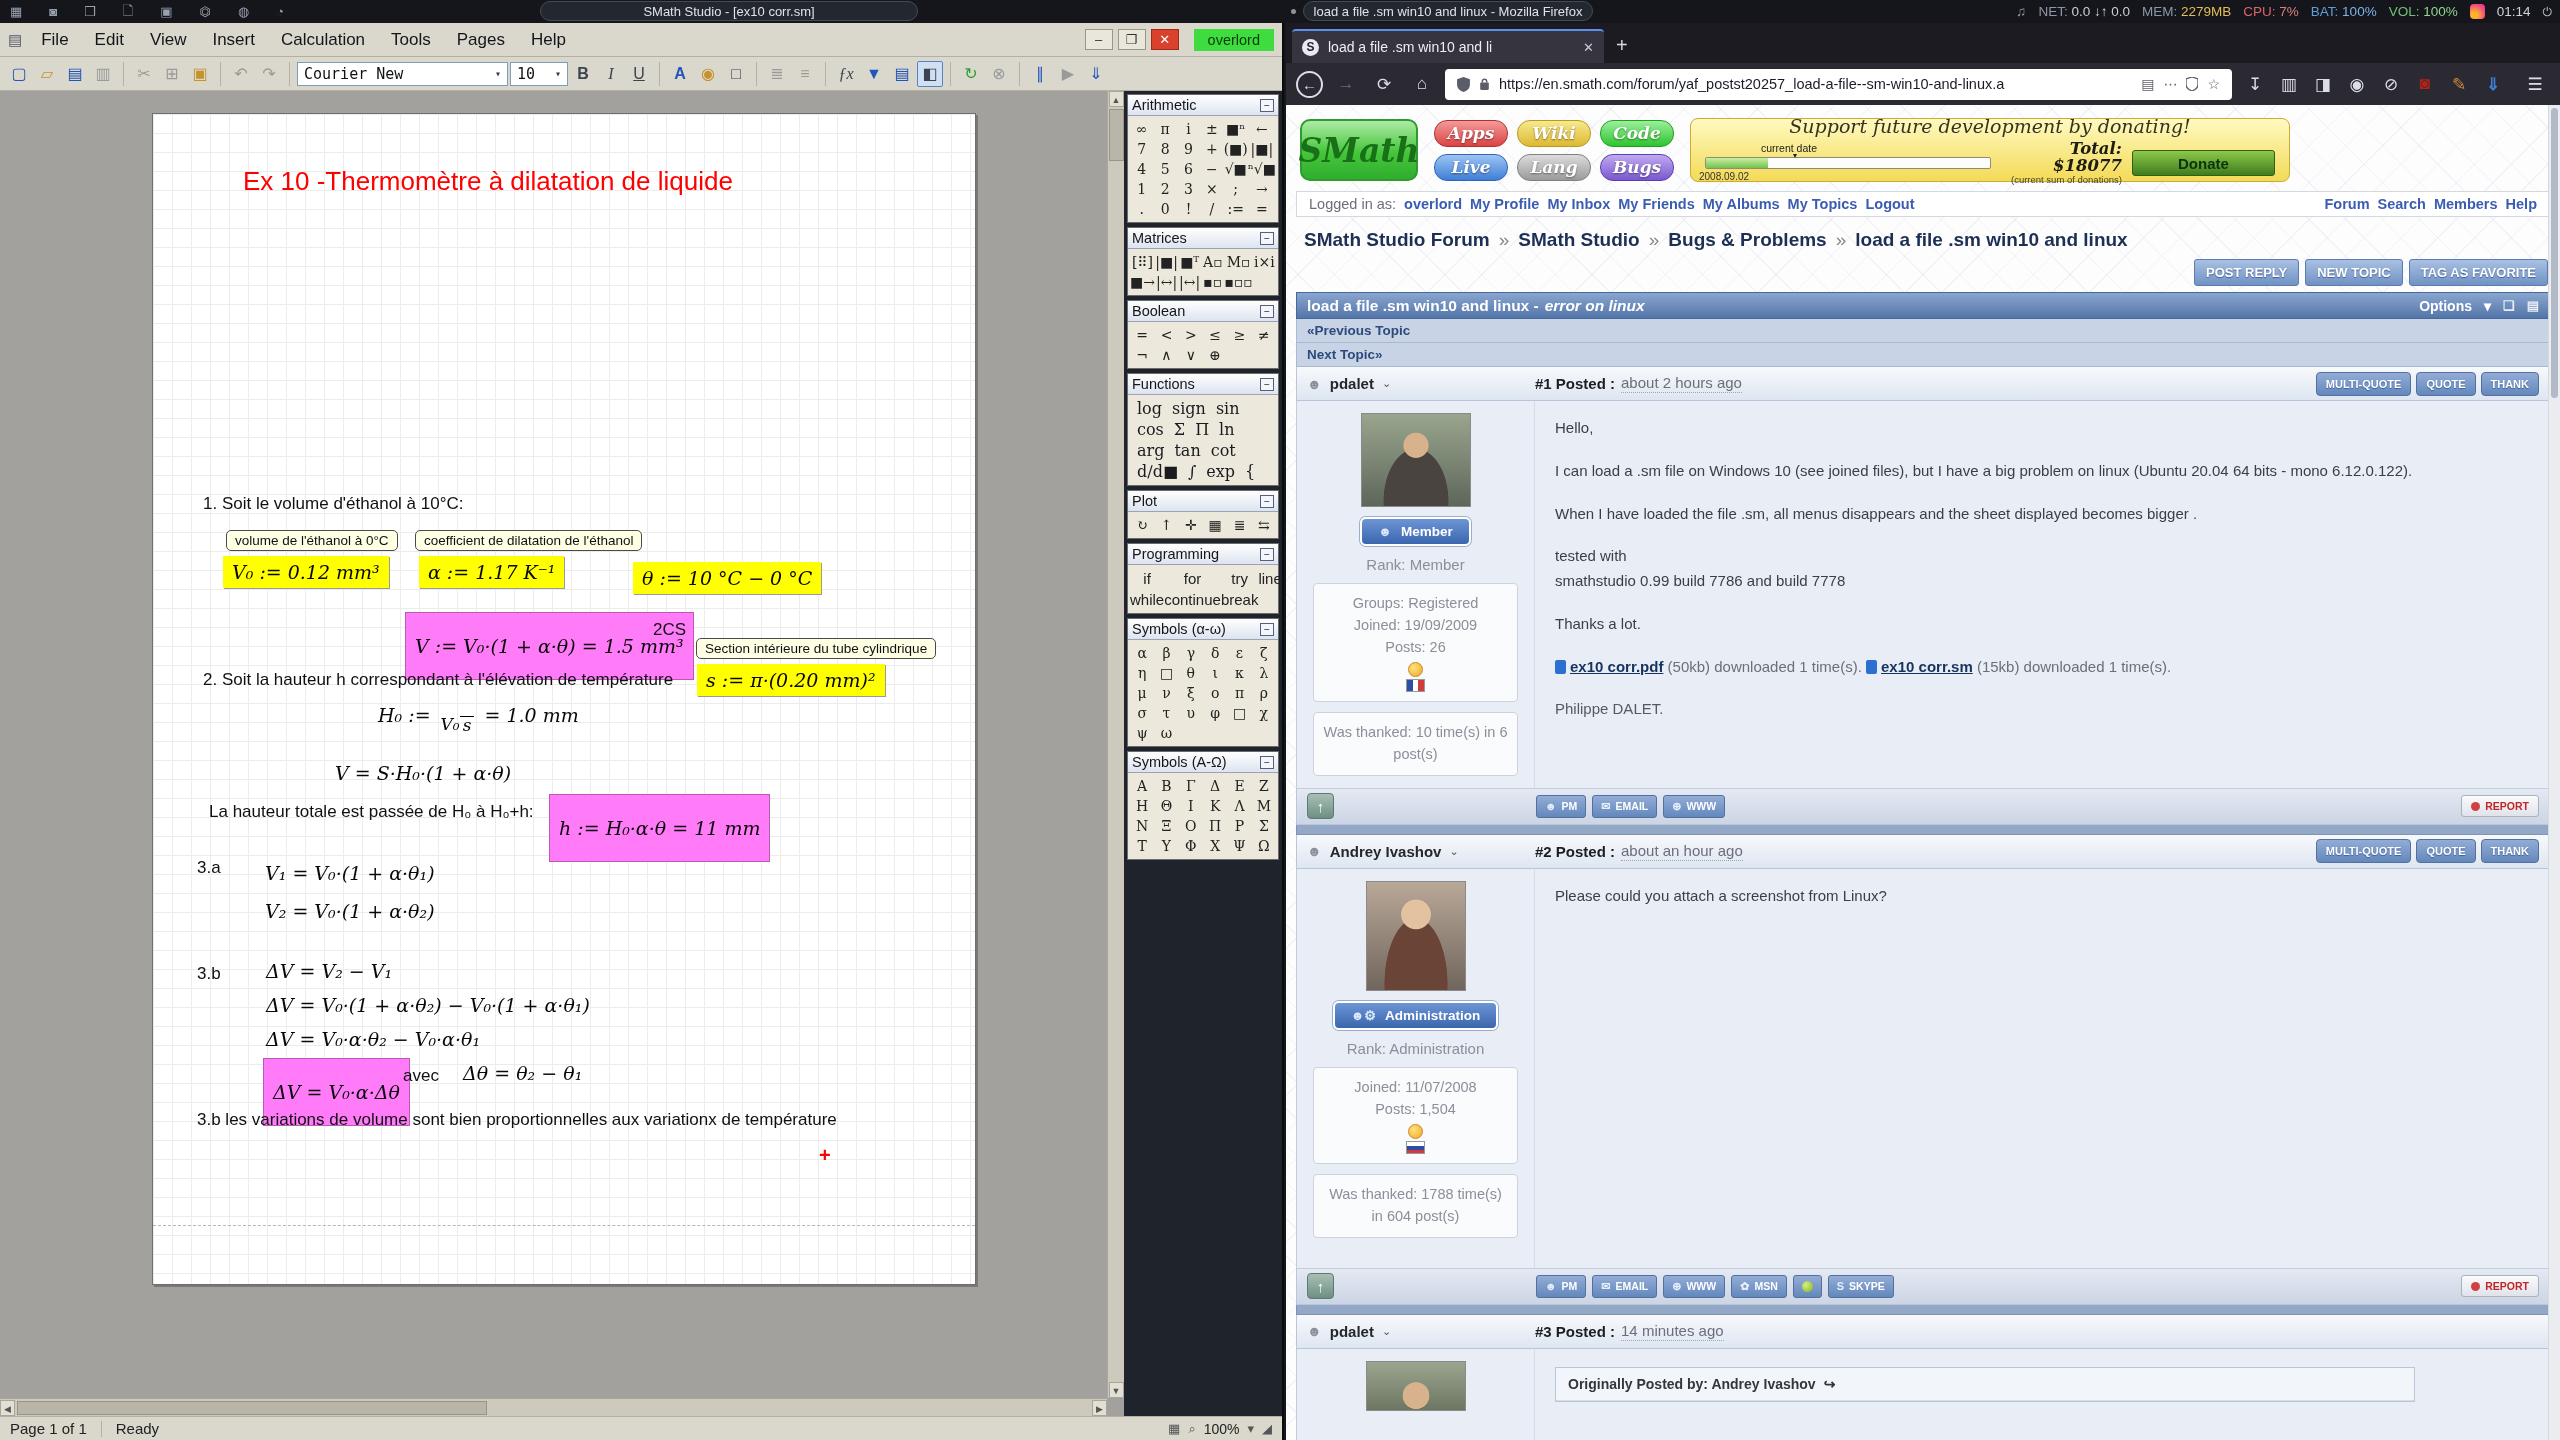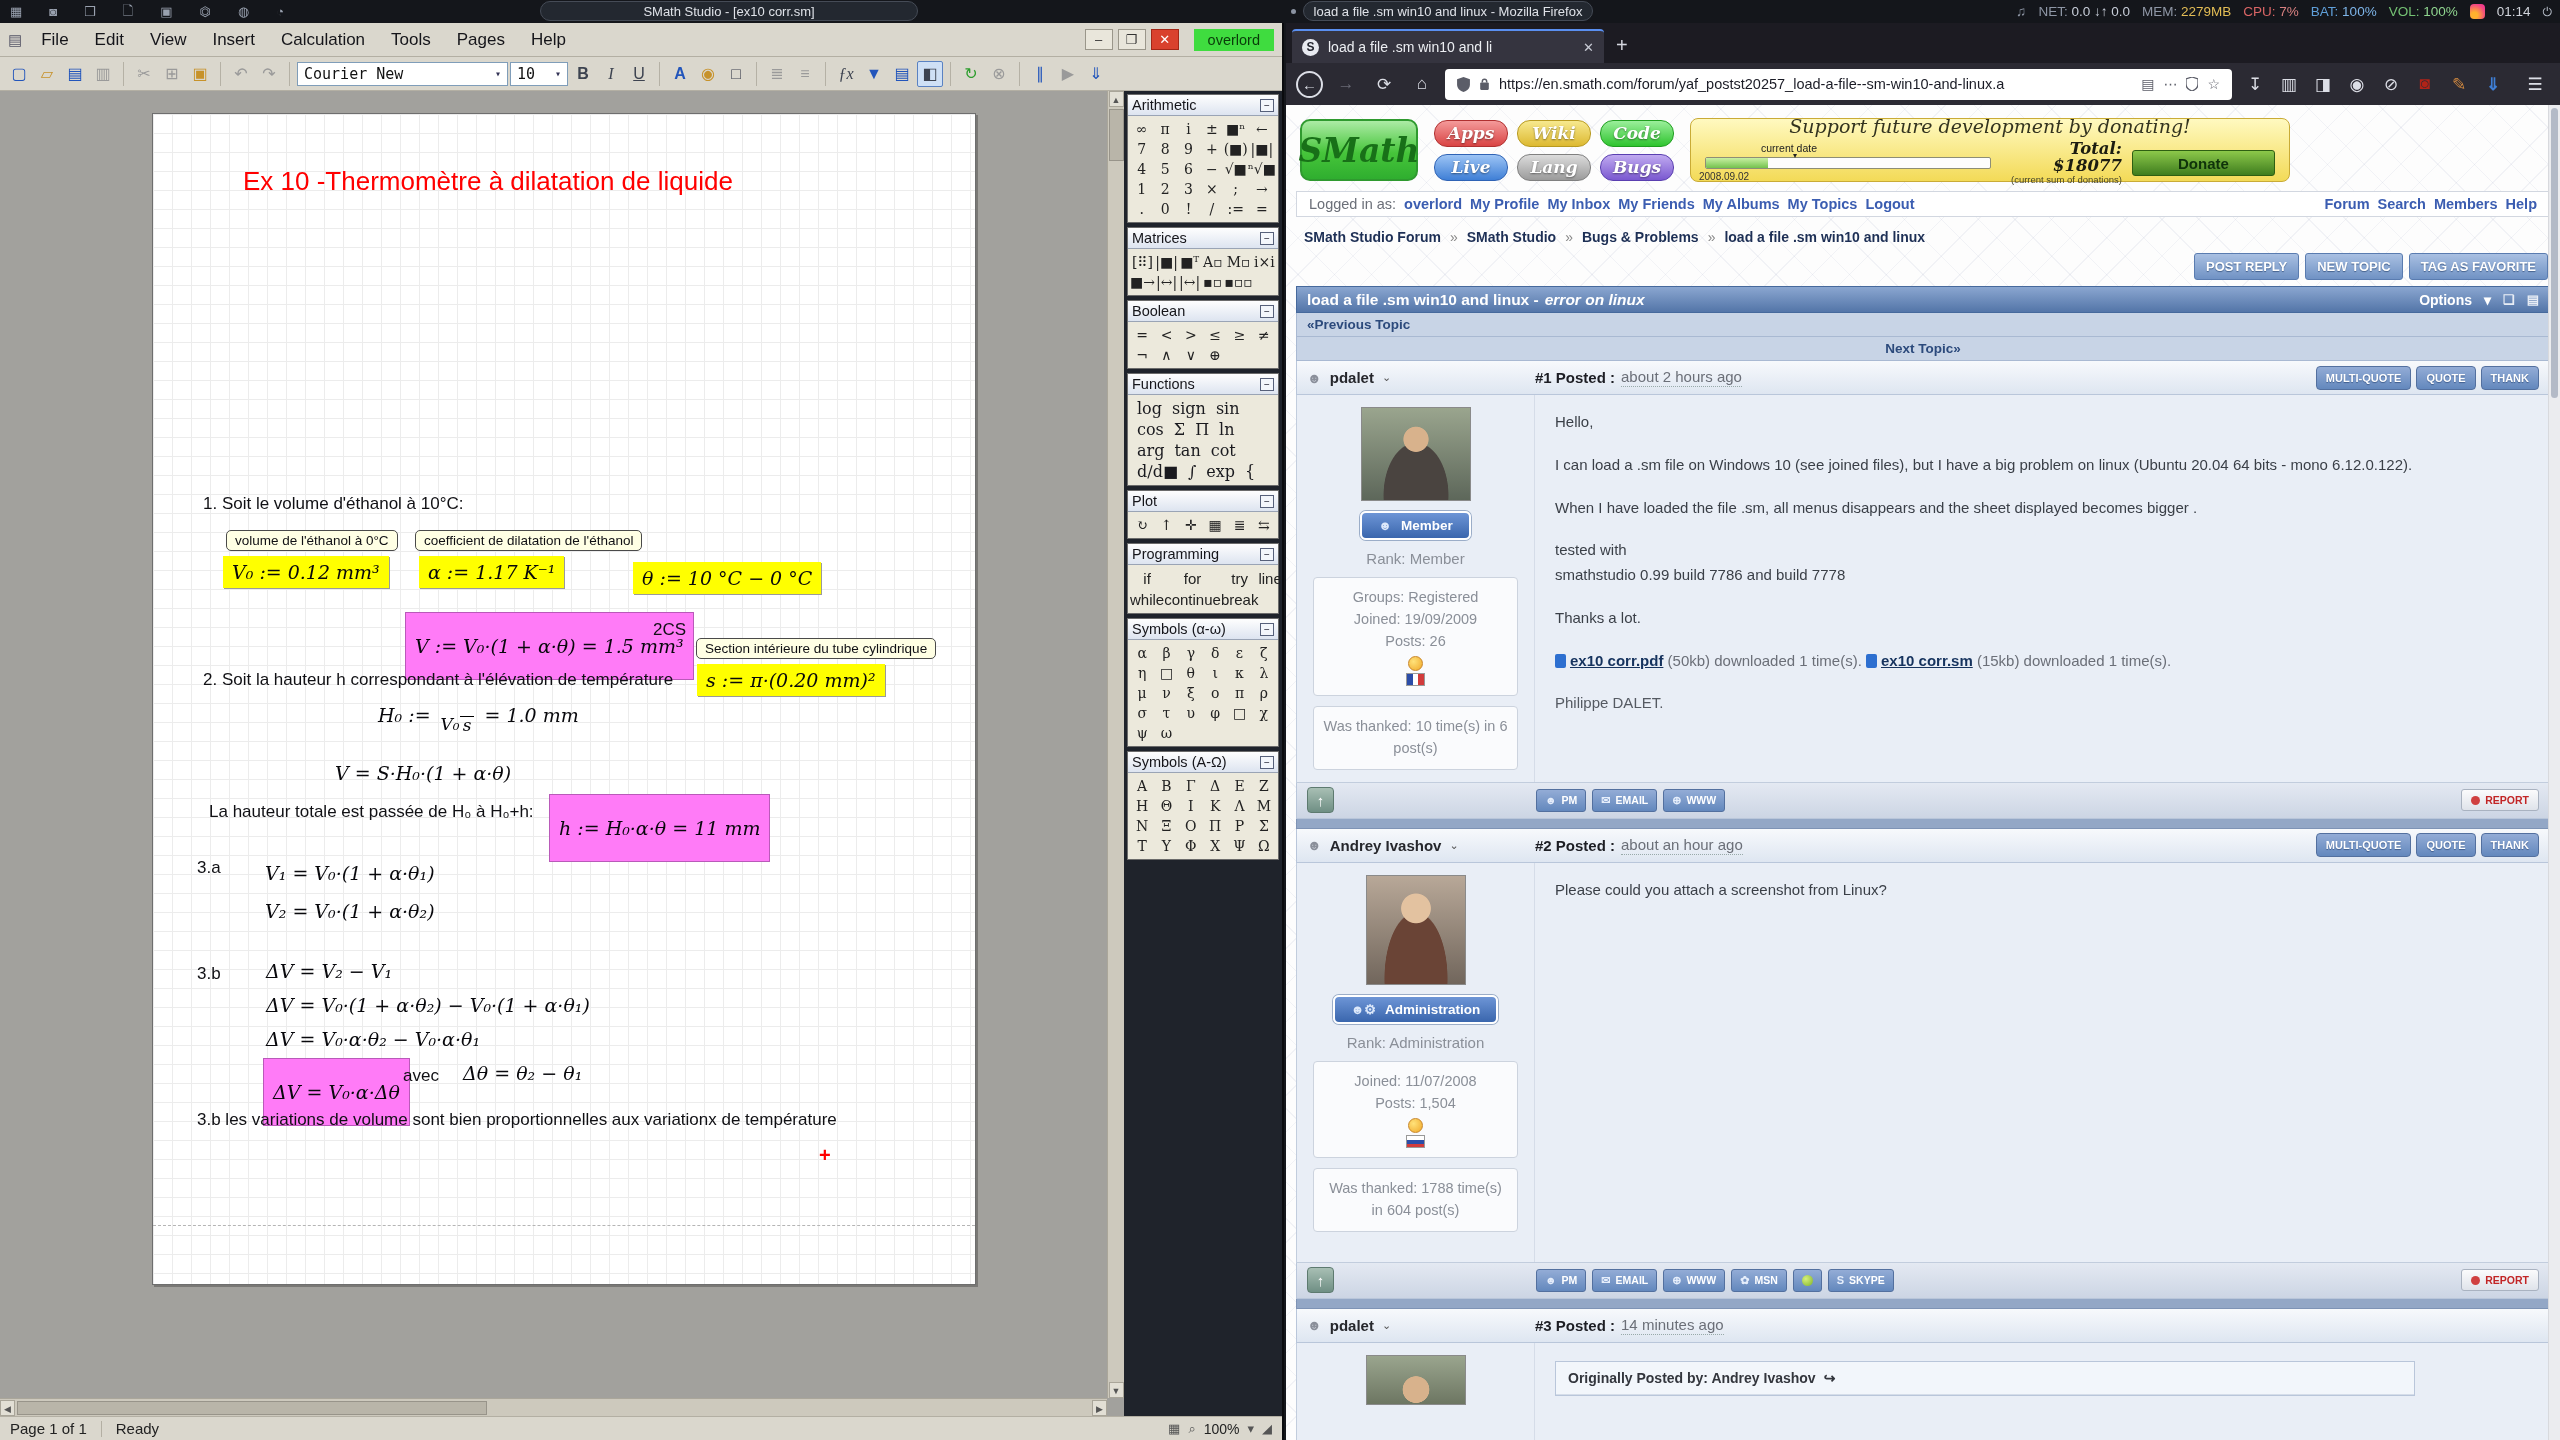--- a/index.html
+++ b/index.html
@@ -120,31 +120,31 @@
   .d-start{position:absolute;bottom:-13px;left:-6px;font-size:10px;color:#333}
   .d-bar{width:100%;height:100%;background:#fdfdfd;border:1px solid #8e8e76;border-radius:2px;overflow:hidden}
   .d-fill{width:22%;height:100%;background:linear-gradient(#c9f0a2,#74c24e)}
   .d-total{font-family:"DejaVu Serif",serif;font-style:italic;font-weight:bold;font-size:16.5px;color:#1c1c10;line-height:1;text-align:right}
   .d-note{font-size:9.5px;color:#44442a;text-align:right}
   .d-btn{width:150px;height:26px;background:linear-gradient(#8cc84a,#3f7d1e);border:1px solid #2e5f12;border-radius:3px;color:#0f330a;font-weight:bold;font-size:15px;display:flex;align-items:center;justify-content:center}
 
   .accbar{background:#fff;border:1px solid #d2d7e0;display:flex;align-items:center;gap:8px;padding:4px 12px;font-size:14.5px;color:#6b6f78}
   .alink{color:#3b5db1;font-weight:bold}
   .acc-r{margin-left:auto;display:flex;gap:8px;align-items:center}
-  .crumbs{display:flex;gap:9px;margin:12px 8px 8px;font-size:14px;font-weight:bold;color:#1d2f55}
+  .crumbs{display:flex;gap:9px;margin:12px 8px 8px;font-size:19px;font-weight:bold;color:#1d2f55}
   .crumb+.crumb::before{content:"»";color:#888;font-weight:normal;margin-right:9px}
   .actions{display:flex;justify-content:flex-end;gap:6px;margin:2px 2px 6px}
   .act{background:linear-gradient(#a9c0e2,#7092c4);border:1px solid #5a7cb0;border-radius:3px;color:#fff;font-size:13px;font-weight:bold;padding:5px 11px;text-shadow:0 1px 1px #44618c}
 
   .topicbar{height:27px;background:linear-gradient(var(--topic-bar-top),var(--topic-bar-bottom));border:1px solid #46699c;display:flex;align-items:center;padding:0 10px;color:#fff;font-size:15.5px;font-weight:bold}
   .topic-em{font-style:italic;margin-left:6px}
   .t-right{margin-left:auto;display:flex;gap:12px;align-items:center;font-size:14px;font-weight:bold}
   .t-ico{font-size:13px;color:#e8edf5}
   .pn{background:#c8d4e6;border:1px solid #a9b9d2;border-top:none;padding:3px 10px;font-size:13.5px;font-weight:bold;color:#2c4a7c;display:flex;height:24px;align-items:center}
-  .pn.next{justify-content:center}
+  .pn.next{justify-content:flex-start}
 
   .phead{background:linear-gradient(#f7f9fc,#dee6f1);border:1px solid #b9c6da;border-top:none;display:flex;align-items:center;height:34px;padding:0 10px;font-size:15px}
   .ph-a{width:228px;display:flex;gap:8px;align-items:center;font-weight:bold;color:#26272c}
   .uico{color:#8a8f9a;font-size:14px}
   .chev{font-size:11px;color:#555;font-weight:normal}
   .ph-m{display:flex;gap:6px;align-items:center;color:#1d1e24;font-weight:bold}
   .ph-t{color:#6b6f78;font-weight:normal;border-bottom:1px dotted #9aa;padding-bottom:1px}
   .ph-b{margin-left:auto;display:flex;gap:5px}
   .pbtn{background:linear-gradient(#93acd6,#6388bd);border:1px solid #53709f;border-radius:4px;color:#fff;font-size:11px;font-weight:bold;padding:5px 9px;text-shadow:0 1px 1px #3e5c8c}
   .post{display:flex;background:#e9eef6;border:1px solid #c2cddd;border-top:none}

